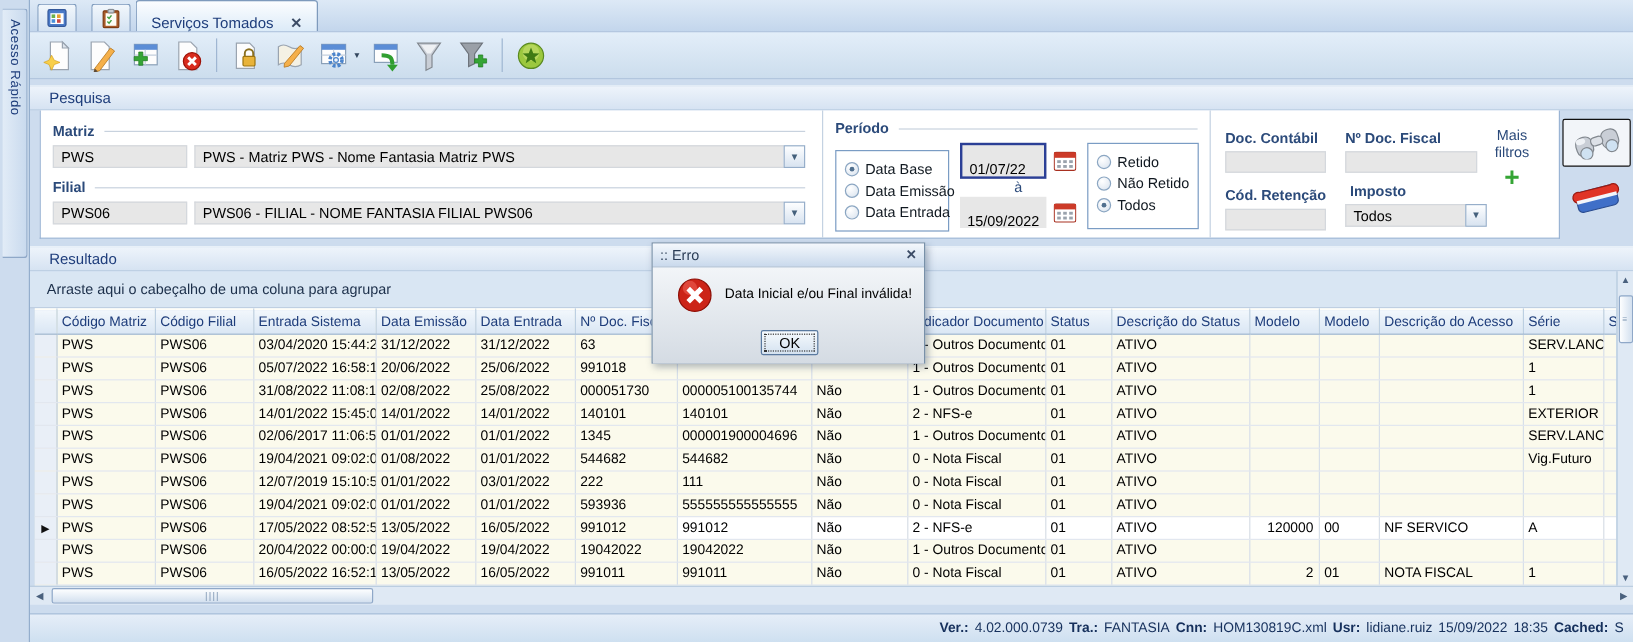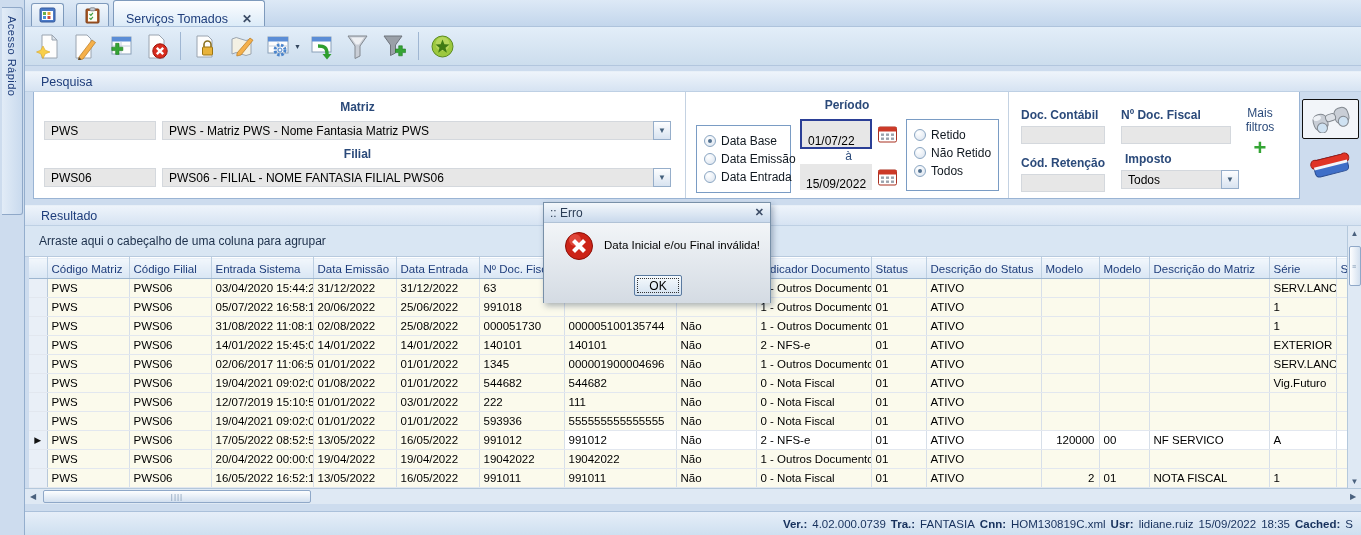--- a/index.html
+++ b/index.html
@@ -30,21 +30,21 @@
   .tbtn { width:30px; height:30px; display:flex; align-items:center; justify-content:center; }
   .tsep { width:1px; height:28px; background:#9fb6d2; margin:0 3px; }
   .dd-mini { font-size:7px; color:#33465e; margin-left:-4px; }
 
   
   .sect-head { height:21px; background:linear-gradient(#eef4fb,#d6e3f2); border-top:1px solid #e8f0f8; border-bottom:1px solid #bed0e4;
                display:flex; align-items:center; padding-left:16px; color:#1e3d7b; font-size:12.5px; margin-top:5px; }
   .pesq-body { display:flex; height:107px; padding:0; }
   .pesq-white { display:flex; width:1267px; margin-left:8px; background:#fff; border:1px solid #9ab4d4; border-top:none; }
   .colA { width:651px; padding:8px 14px 6px 10px; }
-  .lblrow { display:flex; align-items:center; gap:8px; height:17px; margin-bottom:4px;flex-direction:column; }
+  .lblrow { display:flex; align-items:center; gap:8px; height:17px; margin-bottom:4px; }
   .lblrow .t { font-weight:bold; color:#2b4a7a; font-size:12px; white-space:nowrap; }
   .lblrow .ln { flex:1; height:1px; background:#c8d2de; margin-top:2px; }
   .inprow { display:flex; gap:6px; height:19px; margin-bottom:7px; }
   .fld { background:#e7e7e7; border:1px solid #d4d8dd; font-size:12px; color:#000; padding:2px 6px; height:19px; line-height:14px;
          white-space:nowrap; overflow:hidden; }
   .fld.code { width:112px; }
   .combo { flex:1; display:flex; }
   .combo .fld { flex:1; border-right:none; }
   .ddbtn { width:18px; height:19px; background:linear-gradient(#fdfeff,#d8e3f0); border:1px solid #96aeca; display:flex; align-items:center;
            justify-content:center; font-size:8px; color:#44607c; }
@@ -448,21 +448,21 @@
                     <th>Data Emissão</th>
                     <th>Data Entrada</th>
                     <th>Nº Doc. Fiscal</th>
                     <th></th>
                     <th></th>
                     <th>Indicador Documento</th>
                     <th>Status</th>
                     <th>Descrição do Status</th>
                     <th>Modelo</th>
                     <th>Modelo</th>
-                    <th>Descrição do Matriz</th>
+                    <th>Descrição do Acesso</th>
                     <th>Série</th>
                     <th>S</th>
                   </tr>
                 </thead>
               <tbody id="grid-body">
                   <tr>
                     <td class="ind"></td>
                     <td>PWS</td>
                     <td>PWS06</td>
                     <td>03/04/2020 15:44:29</td>

